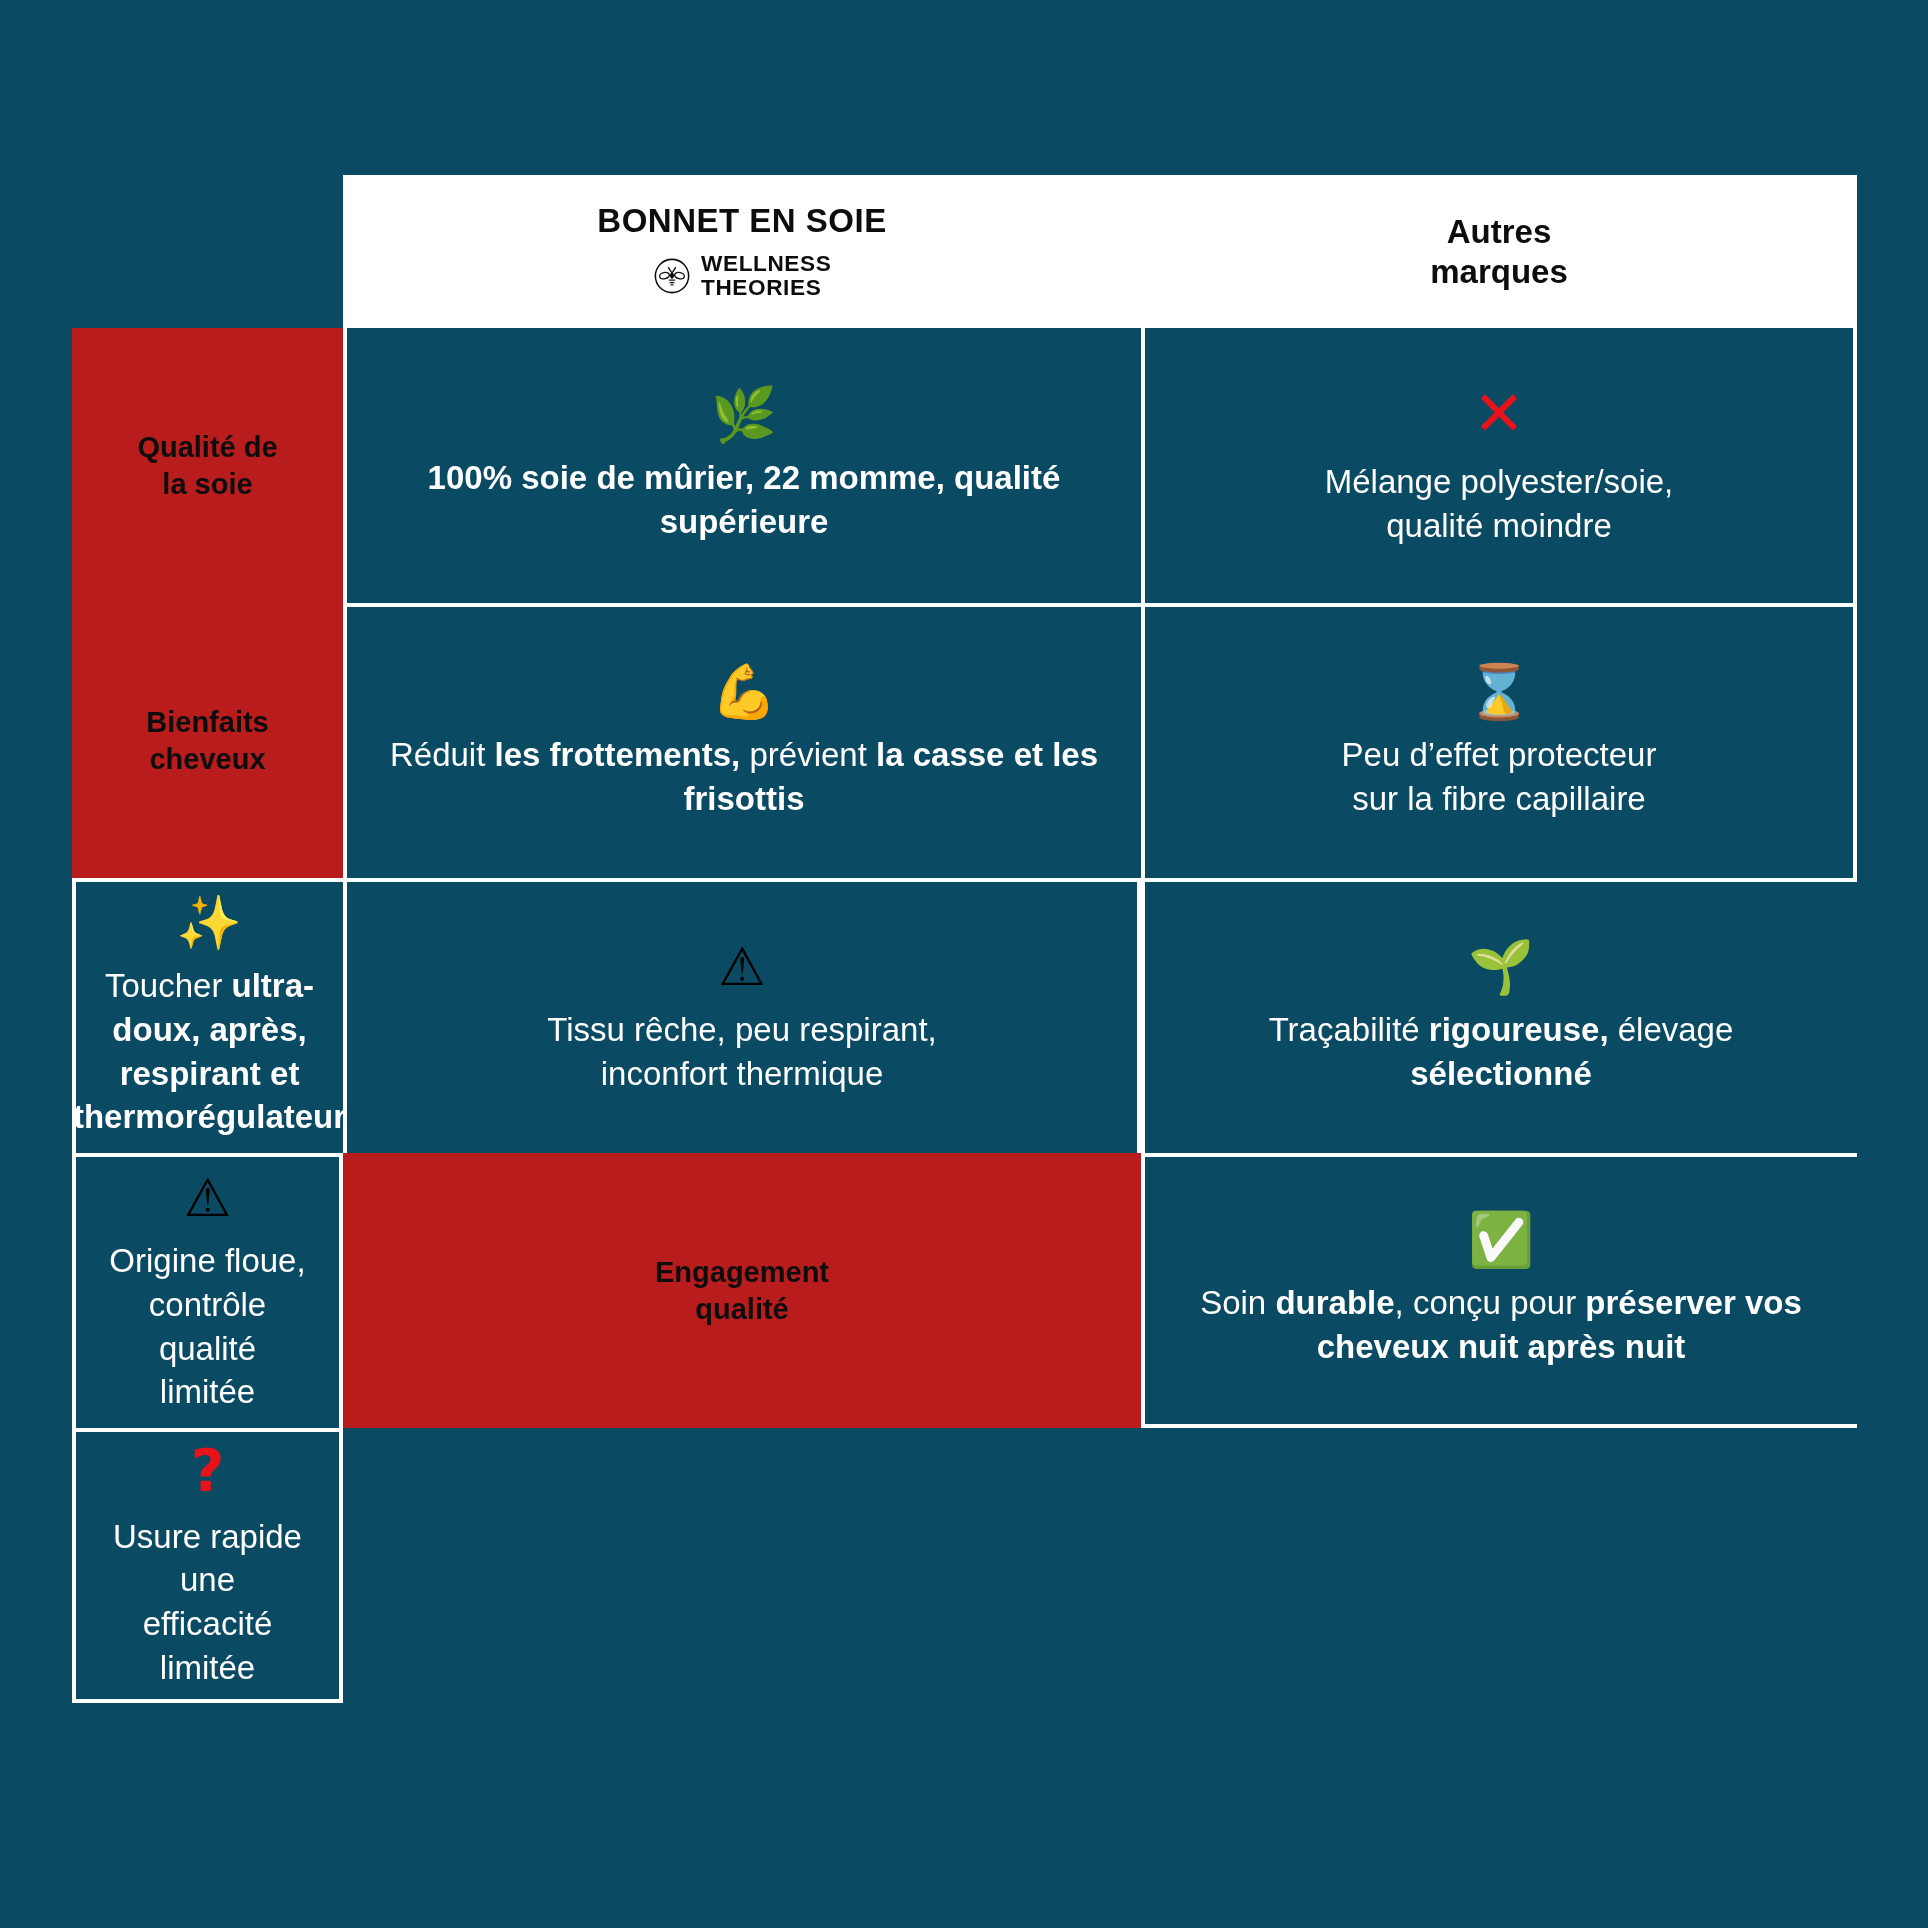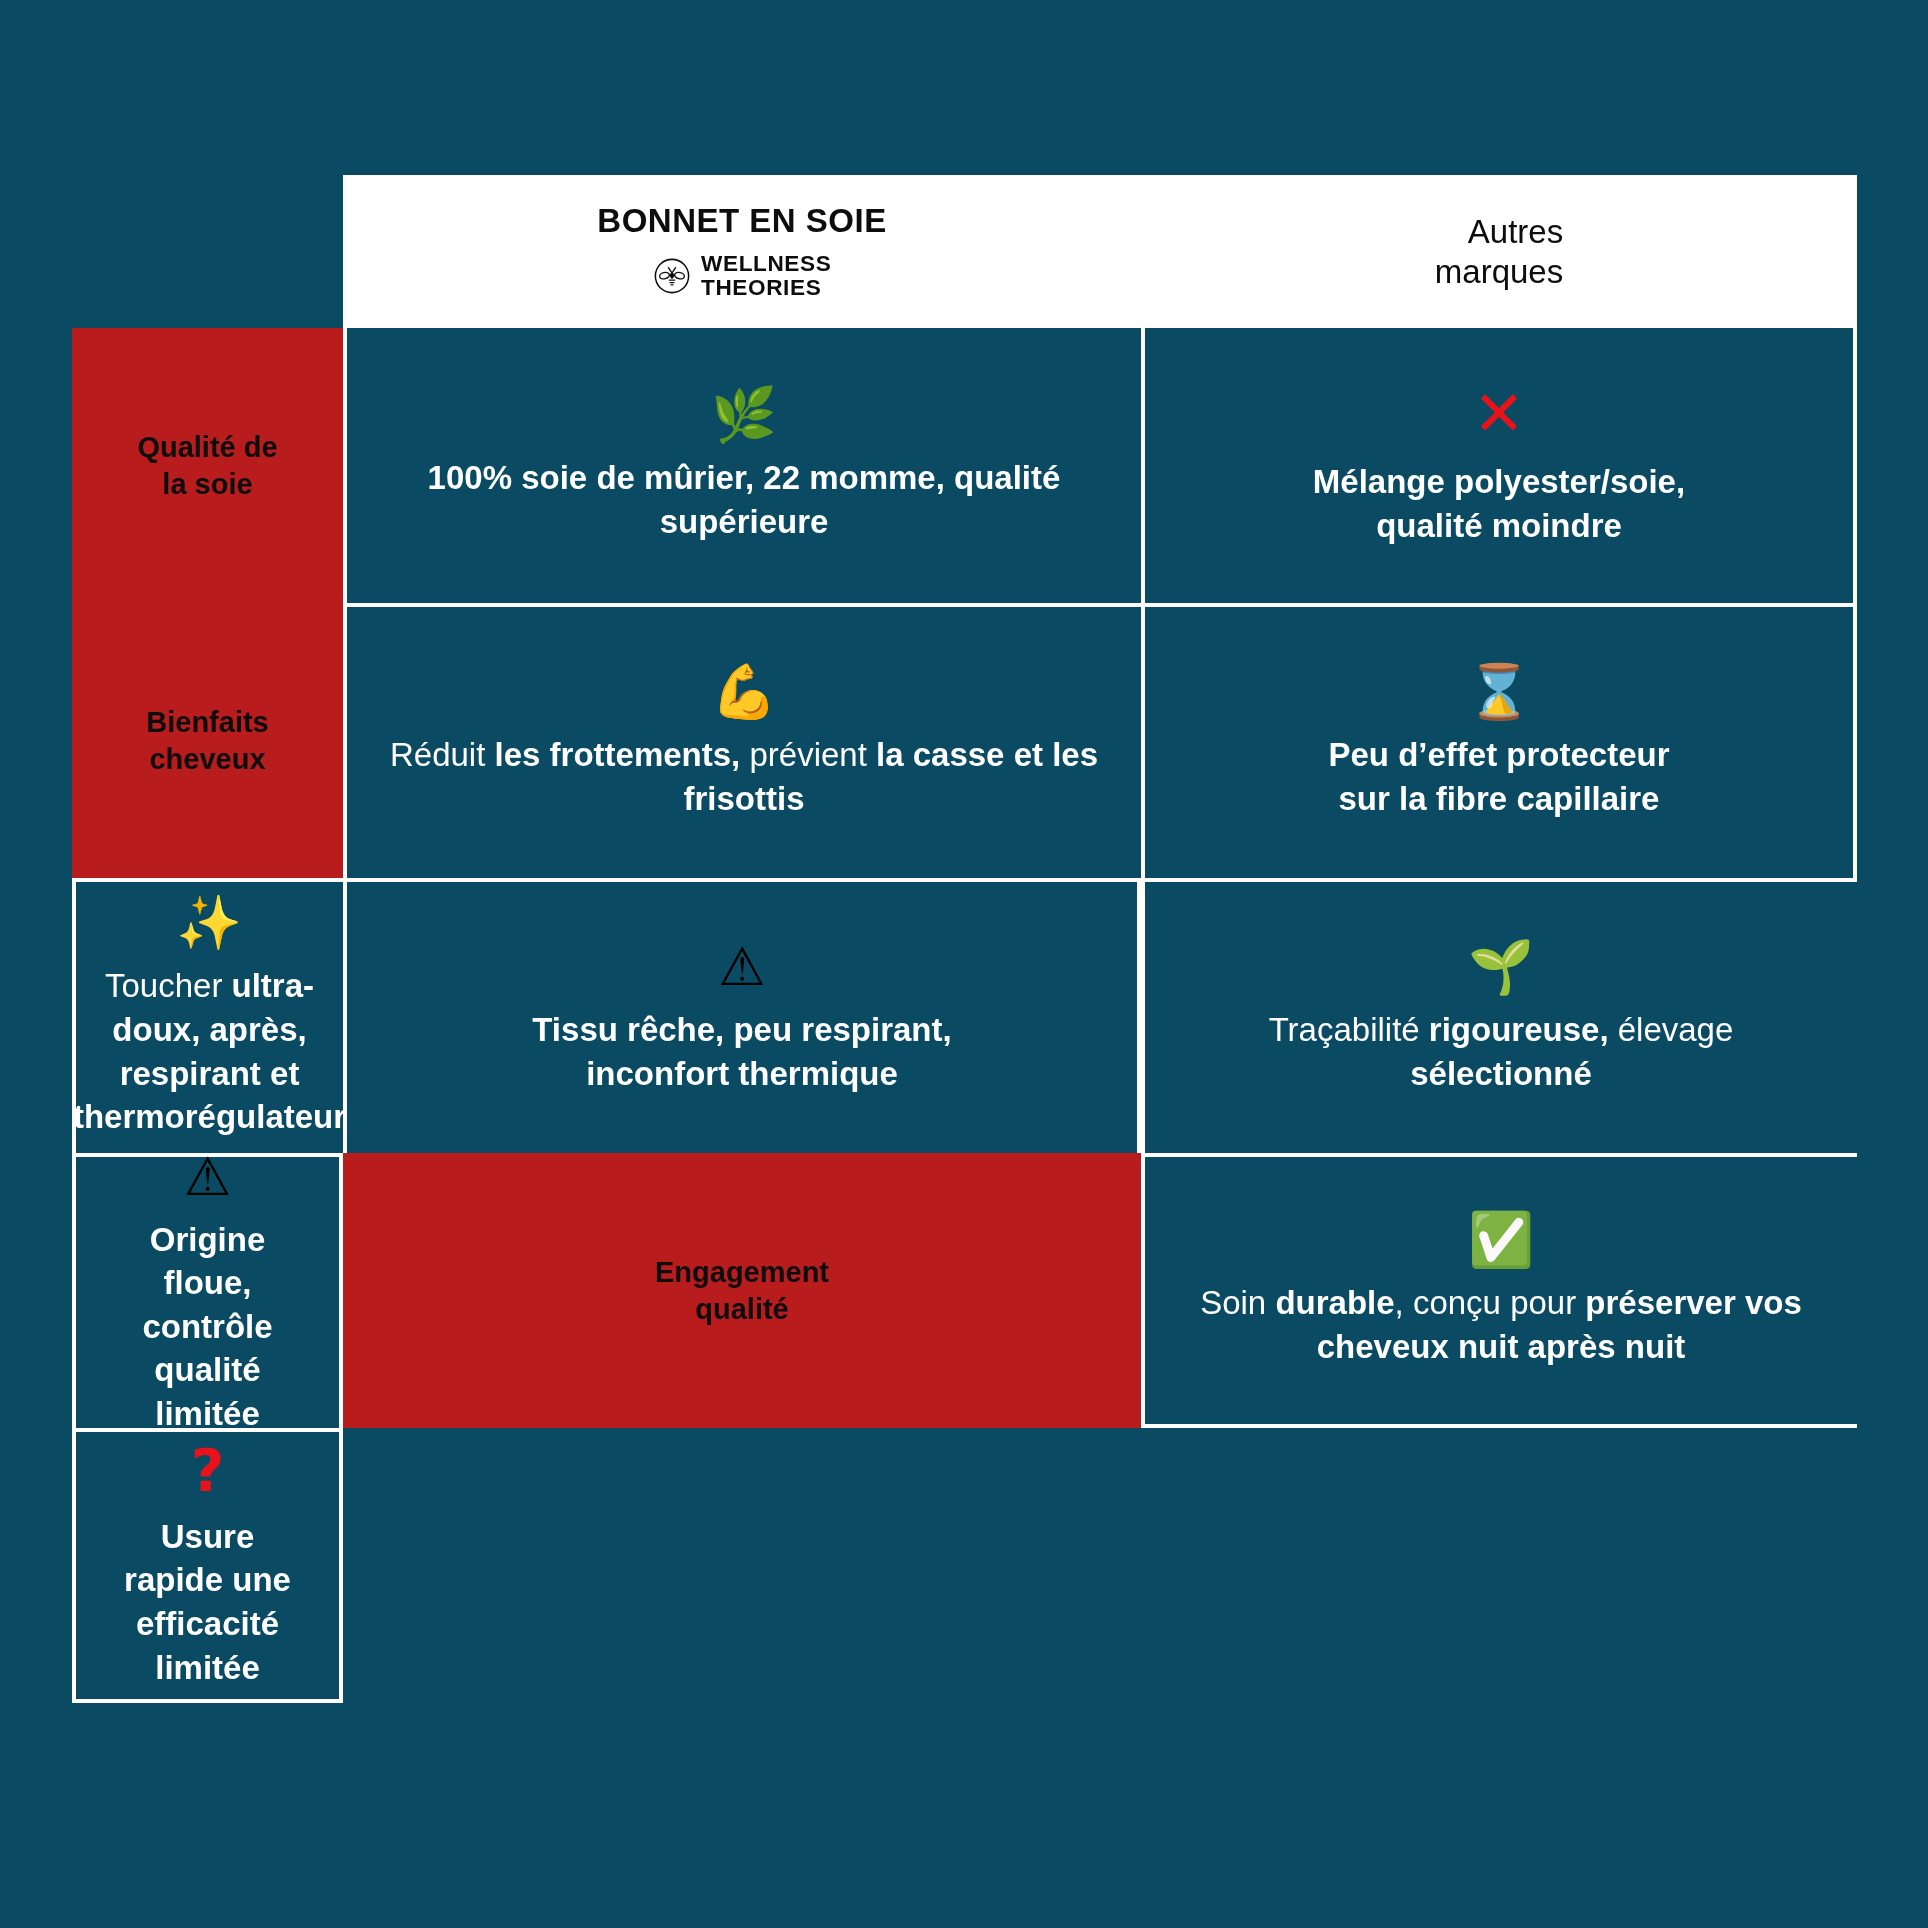--- a/index.html
+++ b/index.html
@@ -82,25 +82,24 @@
 
   .brand-words span {
     font-size: 22.6px;
     font-weight: 700;
     letter-spacing: 0.6px;
     color: #0d0d0d;
   }
 
   .hdr-other {
     font-size: 33px;
-    font-weight: 400;
+    font-weight: 700;
     color: #0d0d0d;
     line-height: 1.2;
     white-space: pre-line;
-    text-align: right;
   }
 
   
   .row-label {
     background: #b91c1c;
     display: flex;
     align-items: center;
     justify-content: center;
     text-align: center;
     padding: 9.4px 17px;
@@ -148,21 +147,21 @@
   }
 
   .cell-text {
     font-size: 33px;
     line-height: 1.32;
     color: #ffffff;
   }
 
   .cell-text.ours { font-weight: 400; }
 
-  .cell-text.theirs { font-weight: 700; }
+  .cell-text.theirs { font-weight: 400; }
 </style>
 </head>
 <body>
 
 <div class="canvas">
 
   <div class="comparison-table">
 
     <div class="hdr-spacer"></div>
 

